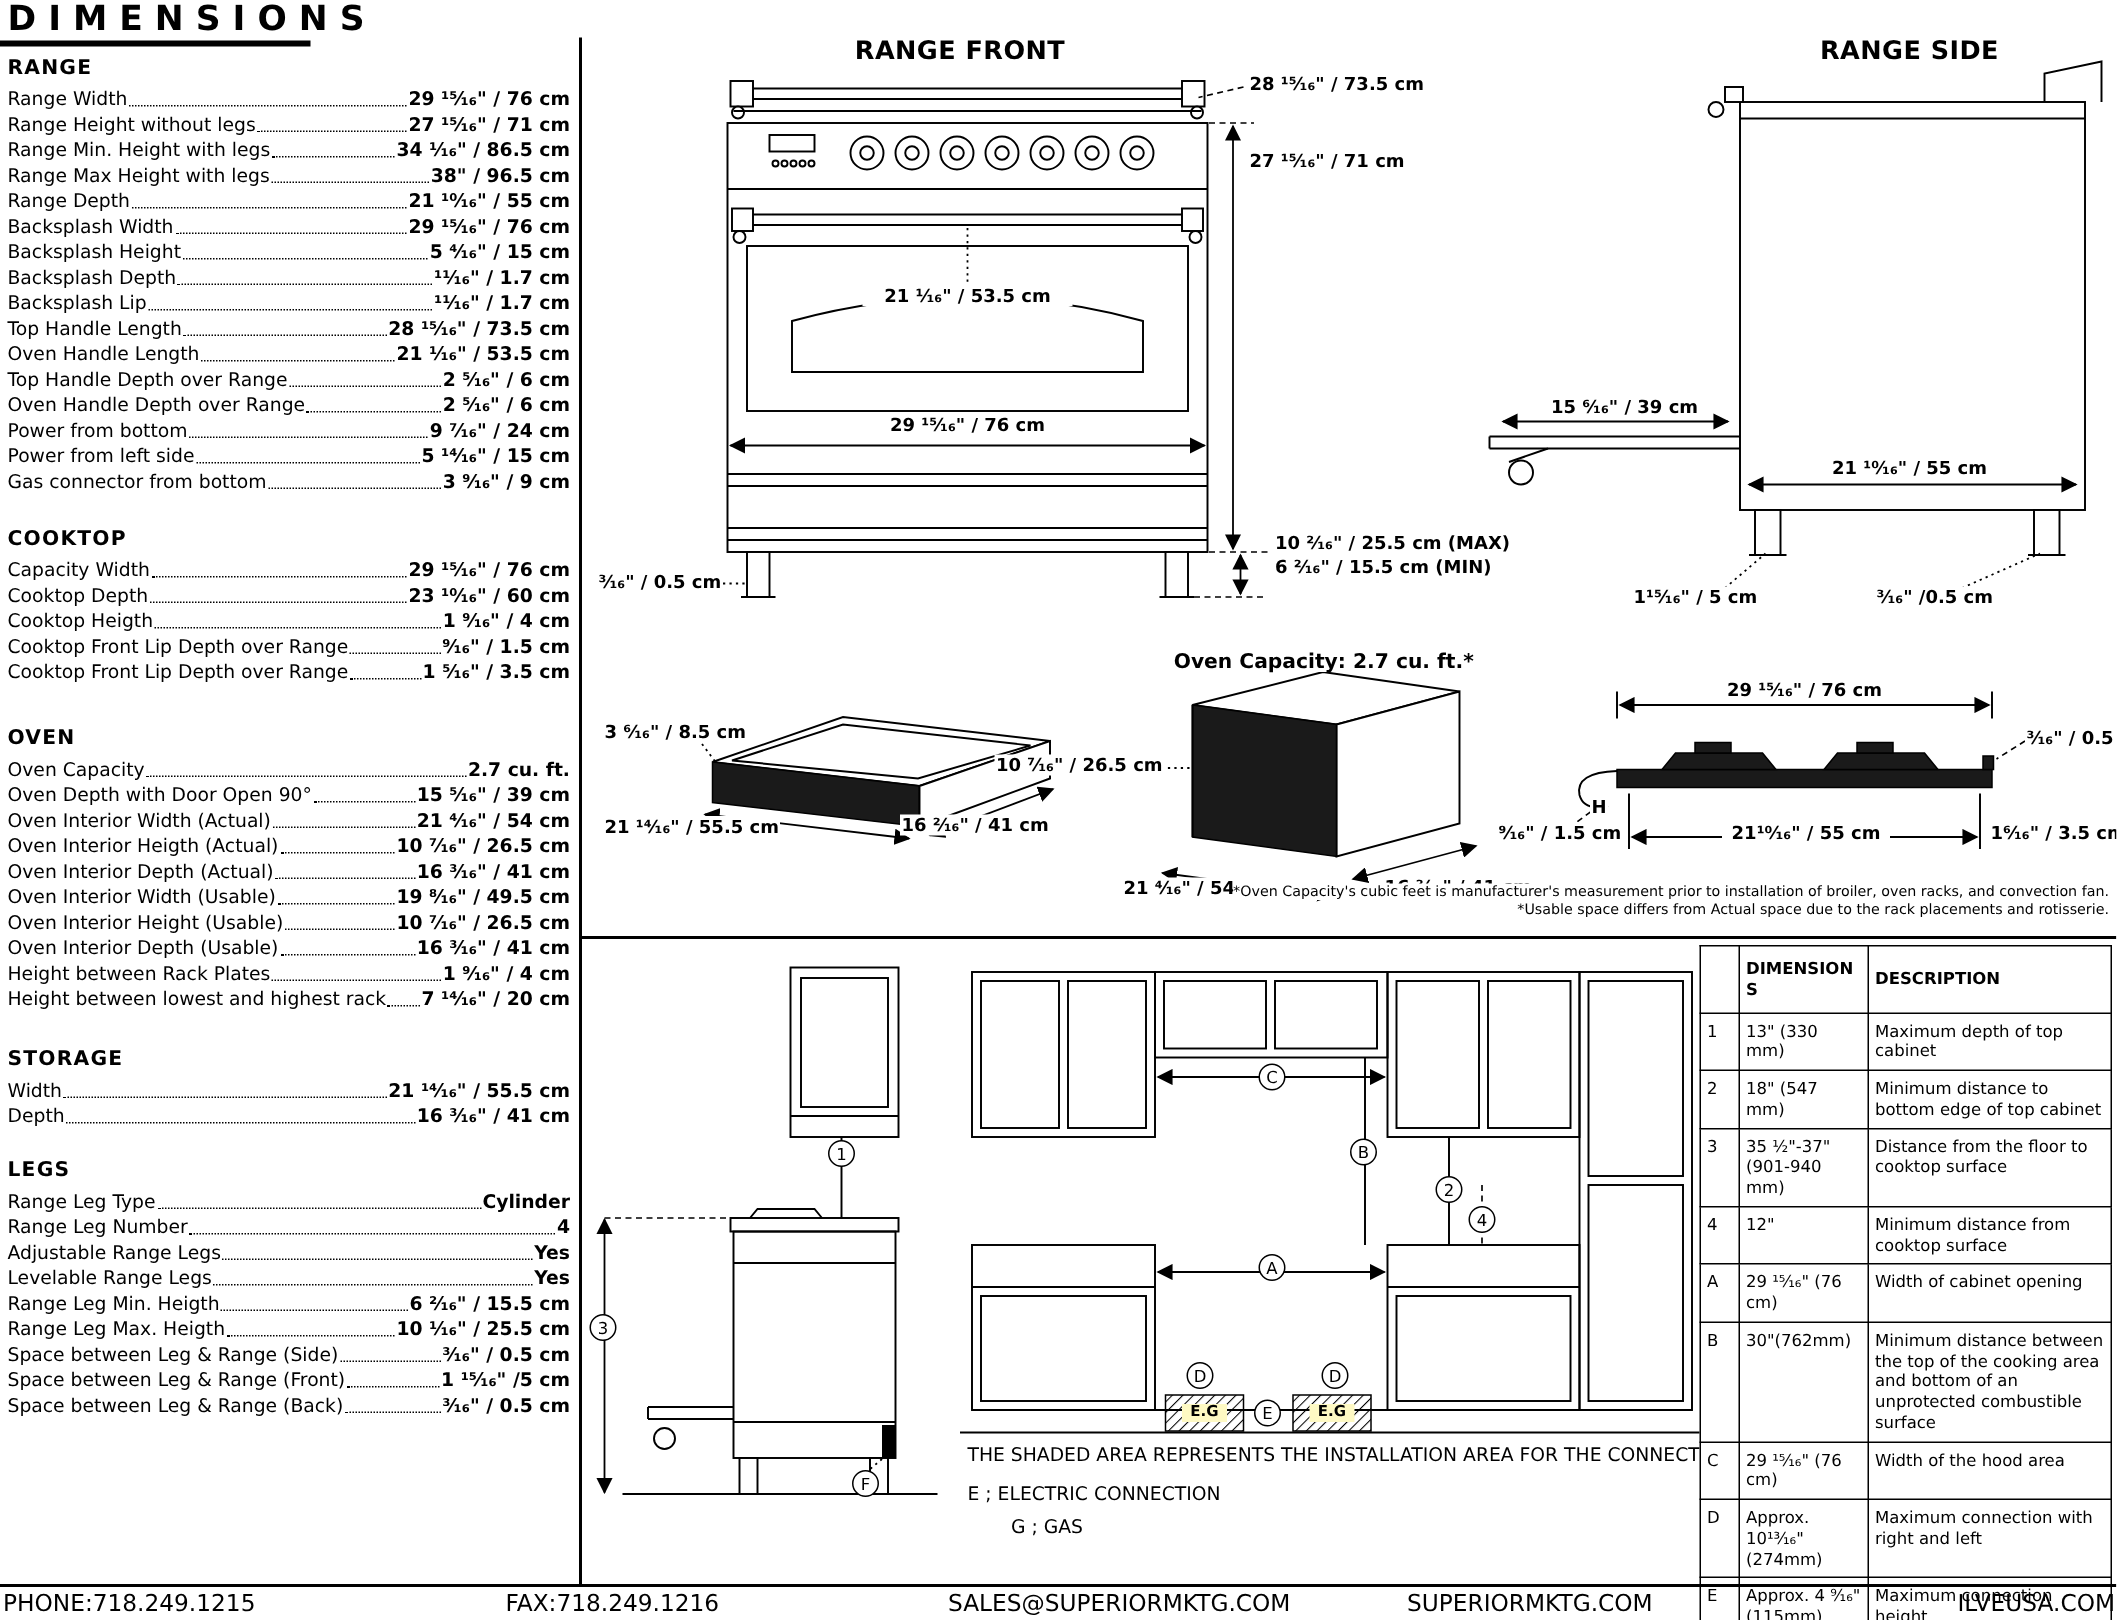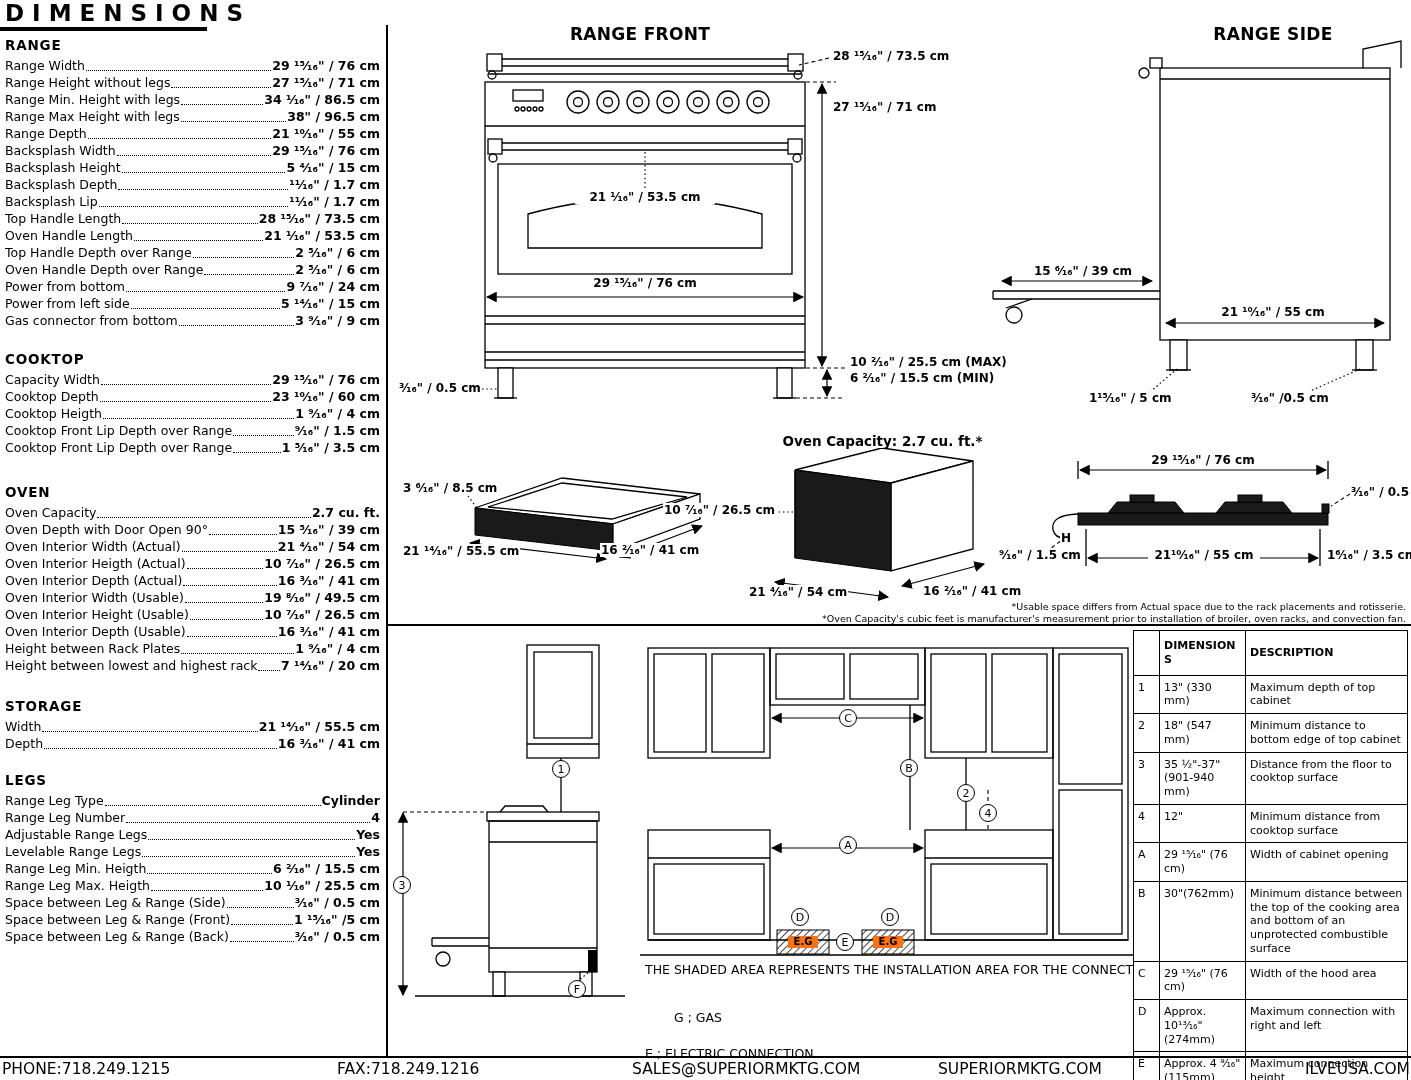--- a/index.html
+++ b/index.html
@@ -26,21 +26,21 @@
   .spec-row {display:flex; align-items:flex-end; font-size:12.5px; line-height:17px;}
   .lbl {white-space:nowrap;text-align:right;}
   .dots {flex:1; border-bottom:1.6px dotted #000; margin:0 1px 3px 1px; min-width:6px;}
   .val {white-space:nowrap; font-weight:bold;}
 
   .dtitle {position:absolute; font-size:17px; font-weight:bold; text-align:center; z-index:2; letter-spacing:0.3px;}
   .dim {position:absolute; font-size:12px; font-weight:bold; white-space:nowrap; background:#fff; z-index:2; line-height:14px; padding:0 1px;}
   .c {text-align:center;}
   .fnote {position:absolute; right:5px; font-size:9.5px; z-index:2; white-space:nowrap; background:#fff;}
   .note {position:absolute; font-size:12.5px; z-index:2; white-space:nowrap;}
-  .eg {position:absolute; width:30px; font-size:10px; font-weight:bold; text-align:center; background:#f97316; z-index:3; line-height:12px;}
+  .eg {position:absolute; width:30px; font-size:10px; font-weight:bold; text-align:center; background:#fef9c3; z-index:3; line-height:12px;}
   .marker {position:absolute; width:18px; height:18px; border:1.3px solid #000; border-radius:50%; background:#fff;
            font-size:11px; display:flex; align-items:center; justify-content:center; z-index:3;}
 
   .dims-table {position:absolute; left:1133px; top:630px; width:274px; border-collapse:collapse; font-size:11px; z-index:2; background:#fff; table-layout:fixed;}
   .dims-table th, .dims-table td {border:1px solid #000; padding:5px 4px; text-align:left; vertical-align:top; line-height:1.25; overflow-wrap:break-word;}
   .dims-table th {font-weight:bold; padding:8px 4px; vertical-align:middle;}
 
   .footer-bar {position:absolute; top:1056px; left:0; width:1411px; height:0; border-top:2.5px solid #000; z-index:2;}
   .ft {position:absolute; top:1060px; font-size:15.5px; z-index:2; white-space:nowrap;}
 </style>
@@ -513,39 +513,39 @@
   <div class="dim" style="left:922px; top:584px;">16 ²⁄₁₆" / 41 cm</div>
 
   <div class="dim c" style="left:1128px; top:453px; width:150px;">29 ¹⁵⁄₁₆" / 76 cm</div>
   <div class="dim" style="left:1350px; top:485px;">³⁄₁₆" / 0.5 cm</div>
   <div class="dim" style="left:998px; top:548px;">⁹⁄₁₆" / 1.5 cm</div>
   <div class="dim c" style="left:1148px; top:548px; width:112px;">21¹⁰⁄₁₆" / 55 cm</div>
   <div class="dim" style="left:1326px; top:548px;">1⁶⁄₁₆" / 3.5 cm</div>
   <div class="dim" style="left:1060px; top:531px;">H</div>
 
   <div class="fnote" style="top:601px;">*Usable space differs from Actual space due to the rack placements and rotisserie.</div>
-  <div class="fnote" style="top:613px;">*Oven Capacity's cubic feet is manufacturer's measurement prior to installation of broiler, oven racks, and convection fan.</div>
+  <div class="fnote" style="top:589px;">*Oven Capacity's cubic feet is manufacturer's measurement prior to installation of broiler, oven racks, and convection fan.</div>
 
   <div class="marker" style="left:552px; top:760px;">1</div>
   <div class="marker" style="left:393px; top:876px;">3</div>
   <div class="marker" style="left:568px; top:980px;">F</div>
   <div class="marker" style="left:839px; top:709px;">C</div>
   <div class="marker" style="left:900px; top:759px;">B</div>
   <div class="marker" style="left:957px; top:784px;">2</div>
   <div class="marker" style="left:979px; top:804px;">4</div>
   <div class="marker" style="left:839px; top:836px;">A</div>
   <div class="marker" style="left:791px; top:908px;">D</div>
   <div class="marker" style="left:881px; top:908px;">D</div>
   <div class="marker" style="left:836px; top:933px;">E</div>
 
   <div class="eg" style="left:788px; top:936px;">E.G</div>
   <div class="eg" style="left:873px; top:936px;">E.G</div>
 
   <div class="note" style="left:645px; top:962px;">THE SHADED AREA REPRESENTS THE INSTALLATION AREA FOR THE CONNECTIONS;</div>
-  <div class="note" style="left:645px; top:1046px;">E ; ELECTRIC CONNECTION</div>
+  <div class="note" style="left:645px; top:988px;">E ; ELECTRIC CONNECTION</div>
   <div class="note" style="left:674px; top:1010px;">G ; GAS</div>
 
   <table class="dims-table">
     <colgroup>
         <col style="width:26px">
         <col style="width:86px">
         <col style="width:162px">
       </colgroup>
     <thead>
       <tr>

